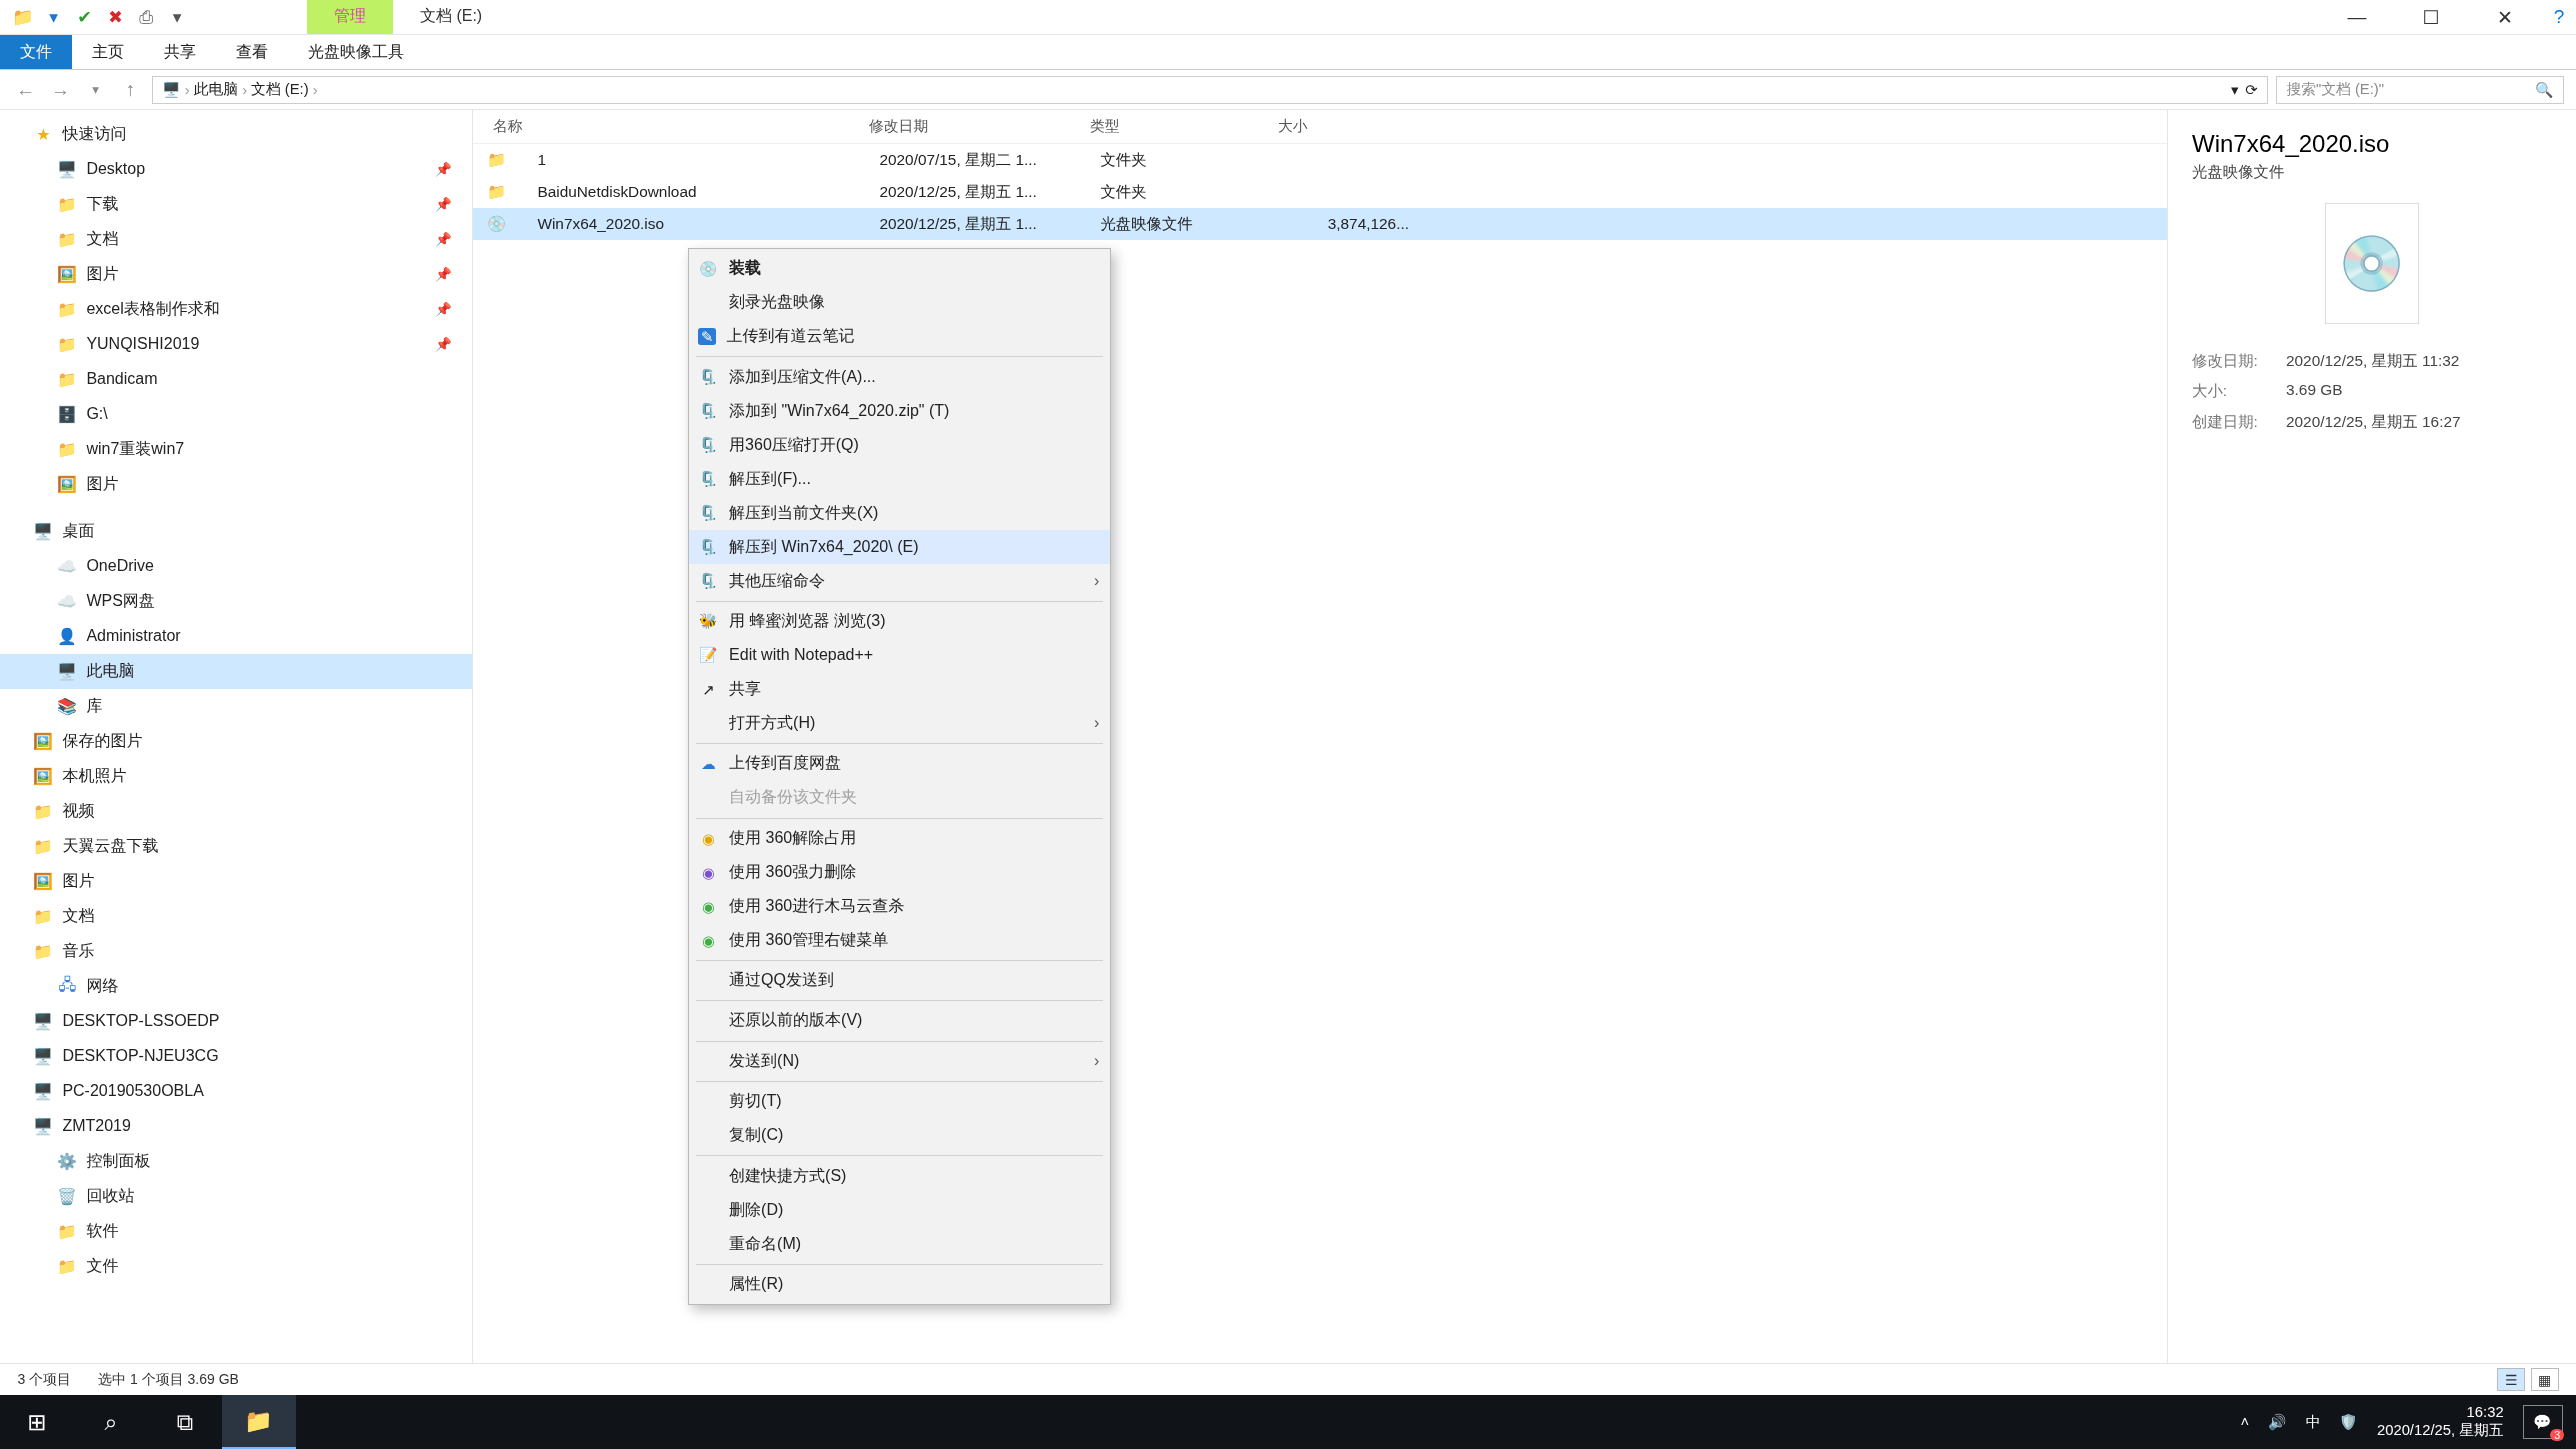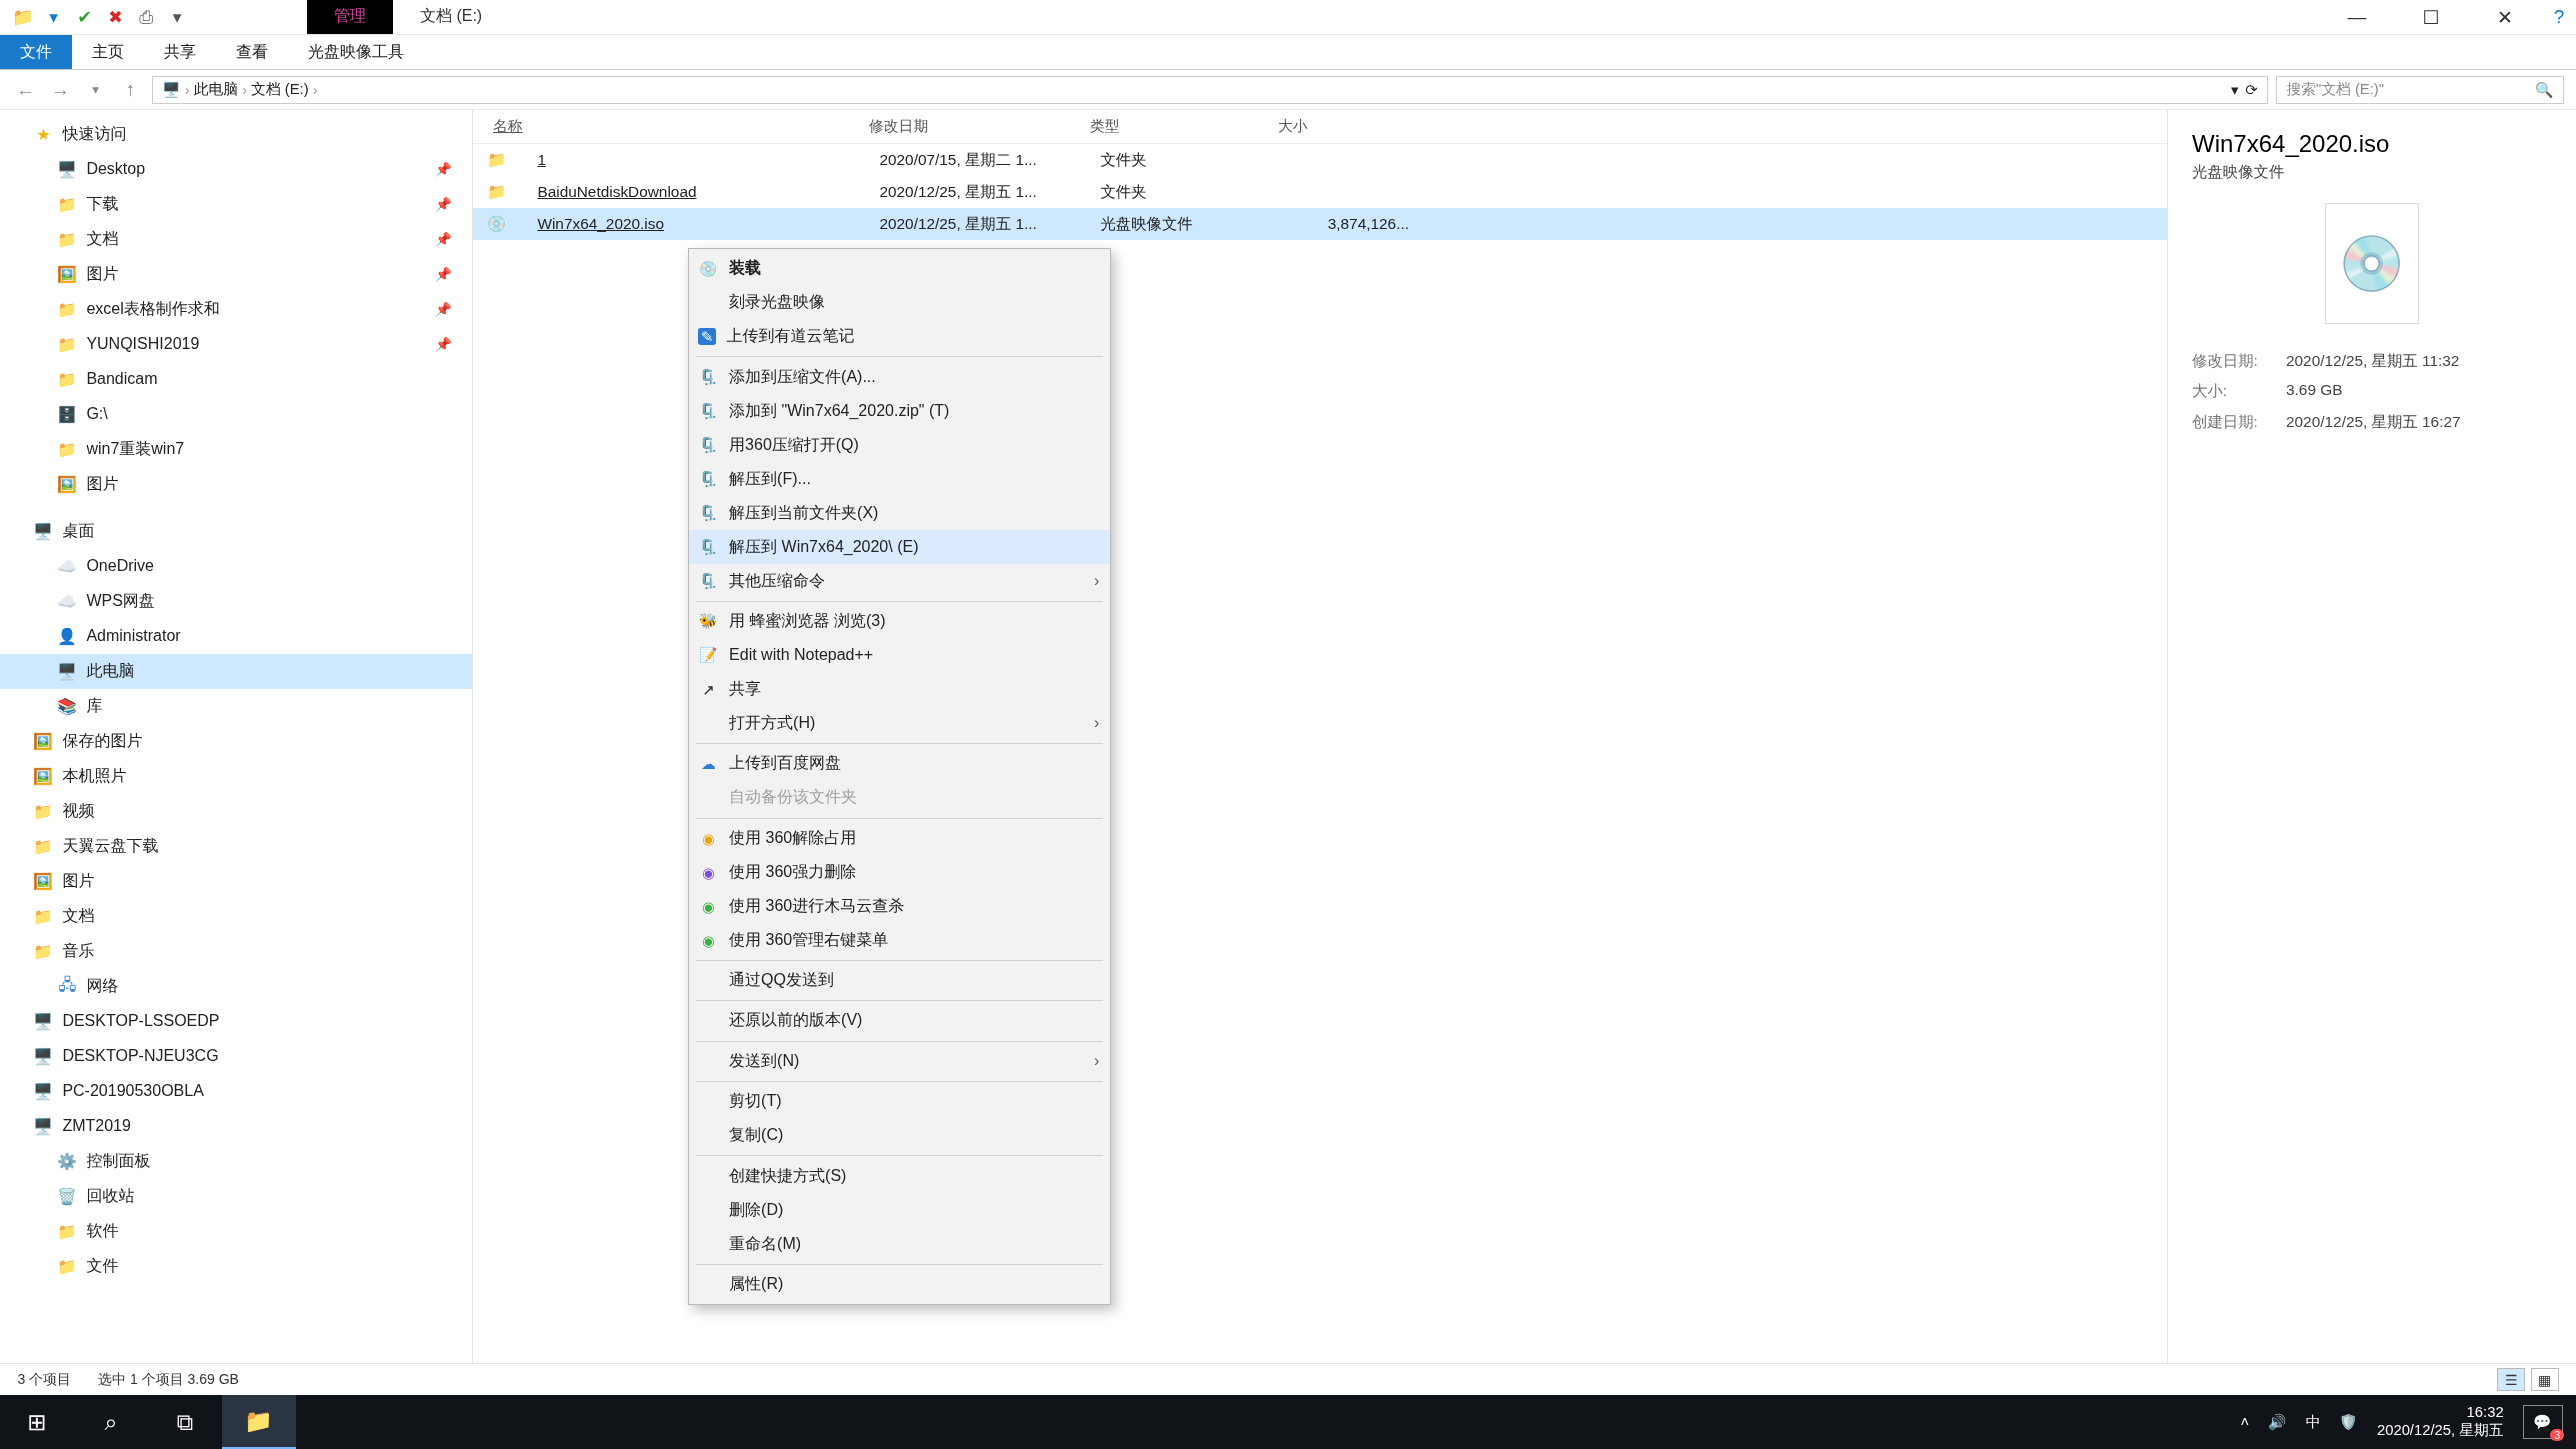--- a/index.html
+++ b/index.html
@@ -4,21 +4,21 @@
 <style>
   * { margin: 0; padding: 0; box-sizing: border-box; font-family: "Microsoft YaHei", "Segoe UI", sans-serif; }
   body { width: 2576px; height: 1449px; overflow: hidden; background: #fff; transform-origin: top left; }
 
   
   .titlebar { height: 35px; display: flex; align-items: stretch; background: #fff; border-bottom: 0.7px solid #e5e5e5; }
   .qat { display: flex; align-items: center; gap: 9.4px; padding: 0 12px; }
   .qat .q { width: 21.5px; height: 21.5px; display: flex; align-items: center; justify-content: center; font-size: 17.4px; color: #555; }
   .title-tabs { display: flex; align-items: flex-end; margin-left: 107px; }
   .title-tab { padding: 6.7px 27px; font-size: 16px; color: #333; }
-  .title-tab.pink { background: #000000; color: #d24aa3; font-family: Liberation Mono, monospace; }
+  .title-tab.pink { background: #bef264; color: #d24aa3; font-family: Liberation Mono, monospace; }
   .win-controls { margin-left: auto; display: flex; }
   .win-controls div { width: 74px; display: flex; align-items: center; justify-content: center; font-size: 19px; color: #333; }
   .help-icon { width: 34px; display: flex; align-items: center; justify-content: center; color: #0078d7; font-size: 19px; }
 
   
   .ribbon { height: 35px; display: flex; align-items: stretch; background: #fff; border-bottom: 1.3px solid #ccc; }
   .ribbon .tab { padding: 0 20px; display: flex; align-items: center; font-size: 16px; color: #222; }
   .ribbon .tab.active { background: #1979ca; color: #fff; }
 
   
@@ -47,21 +47,21 @@
   .ico.drive::before { content: "🗄️"; }
   .ico.cloud::before { content: "☁️"; color: #2a7ad6; }
   .ico.pic::before { content: "🖼️"; }
   .ico.human::before { content: "👤"; }
   .ico.bin::before { content: "🗑️"; }
   .ico.panel::before { content: "⚙️"; }
 
   .content { flex: 1; display: flex; }
   .filepane { flex: 1; position: relative; }
   .cols { display: flex; height: 34px; align-items: center; border-bottom: 0.7px solid #eee; font-size: 14.8px; color: #555; }
-  .c-name { width: 396px; padding-left: 20px; text-decoration: underline; } .c-date { width: 221px; } .c-type { width: 188px; } .c-size { width: 134px; }
+  .c-name { width: 396px; padding-left: 20px; } .c-date { width: 221px; } .c-type { width: 188px; } .c-size { width: 134px; }
   .row { display: flex; height: 32px; align-items: center; font-size: 15.4px; color: #222; }
   .row.selected { background: #cde8ff; }
   .row .ficon { width: 23px; text-align: center; margin: 0 9.4px 0 12px; }
 
   .details { width: 409px; border-left: 0.7px solid #e5e5e5; padding: 20px 24px; font-size: 15.4px; color: #444; }
   .details h2 { font-size: 24px; font-weight: 400; color: #000; margin-bottom: 4px; }
   .thumb { width: 94px; height: 121px; margin: 20px auto 27px; border: 0.7px solid #ddd; display: flex; align-items: center; justify-content: center; font-size: 54px; color: #bbb; }
   .meta { display: grid; grid-template-columns: 94px 1fr; row-gap: 9.4px; }
   .meta .k { color: #777; }
 

